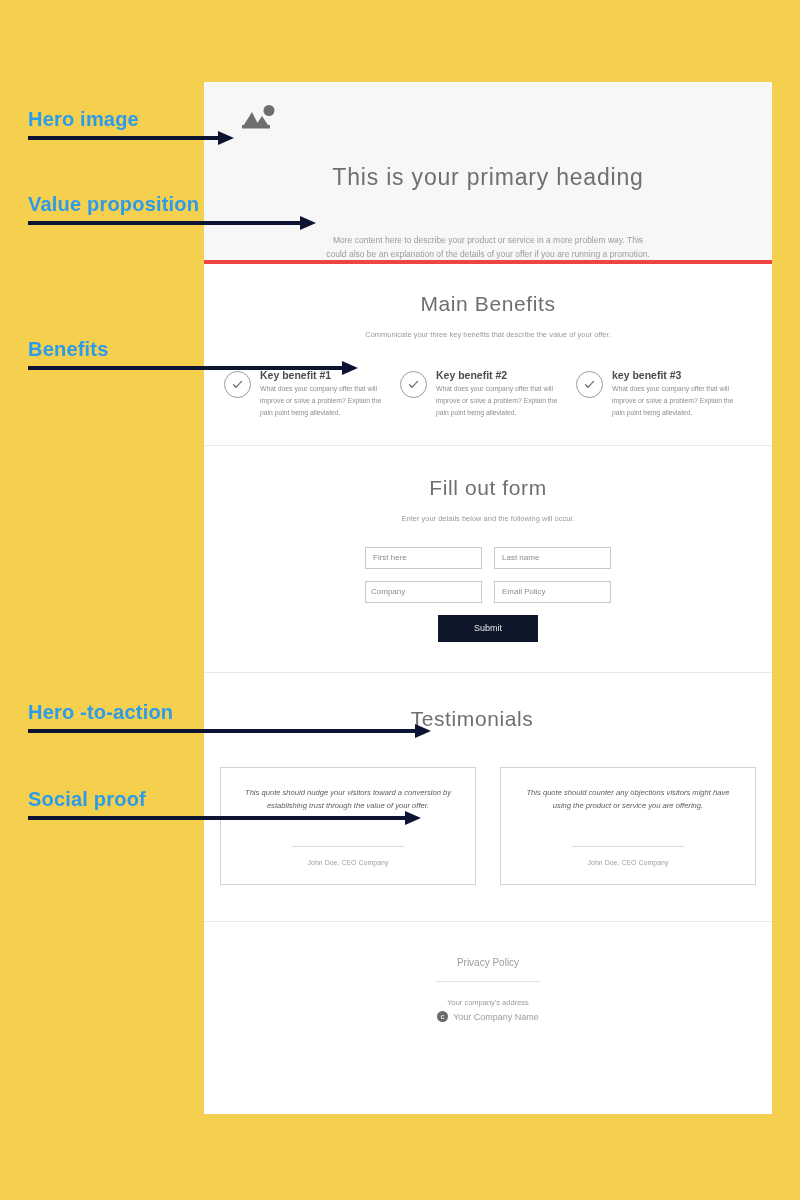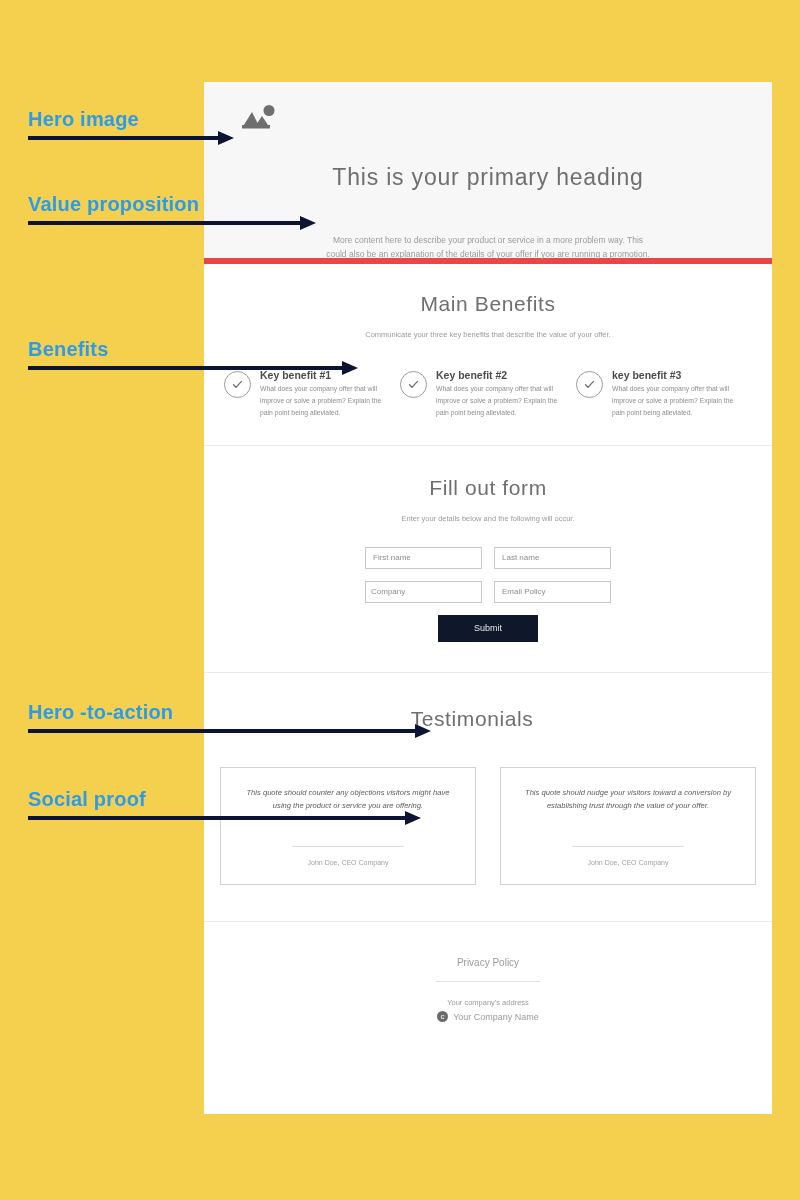--- a/index.html
+++ b/index.html
@@ -61,21 +61,21 @@
     left: 204px;
     top: 82px;
     width: 568px;
     height: 1032px;
     background: #ffffff;
     z-index: 10;
   }
 
   .hero {
     background: #f7f7f7;
-    border-bottom: 6px solid #ef4444;
+    border-bottom: 4px solid #ef4444;
     padding: 22px 0 26px 0;
     height: 182px;
     box-sizing: border-box;
   }
   .hero-icon {
     margin-left: 36px;
   }
   .hero-heading {
     text-align: center;
     font-size: 23px;
@@ -371,43 +371,43 @@
       </div>
 
     </div>
   </div>
 
   <div class="section form-section">
     <h2 class="section-title">Fill out form</h2>
     <p class="section-sub">Enter your details below and the following will occur.</p>
     <div class="form-fields">
       <div class="field-row">
-        <span class="field">First name</span>
+        <span class="field">First here</span>
         <span class="field">Last name</span>
       </div>
       <div class="field-row">
         <span class="field tight">Company</span>
         <span class="field">Email Policy</span>
       </div>
       <div class="submit-wrap">
         <button class="submit-btn">Submit</button>
       </div>
     </div>
   </div>
 
   <div class="section testimonials">
     <h2 class="section-title">Testimonials</h2>
     <div class="testimonial-row">
       <div class="tcard">
-        <p class="tquote">This quote should counter any objections visitors might have using the product or service you are offering.</p>
+        <p class="tquote">This quote should nudge your visitors toward a conversion by establishing trust through the value of your offer.</p>
         <span class="tdivider"></span>
         <p class="tauthor">John Doe, CEO Company</p>
       </div>
       <div class="tcard">
-        <p class="tquote">This quote should nudge your visitors toward a conversion by establishing trust through the value of your offer.</p>
+        <p class="tquote">This quote should counter any objections visitors might have using the product or service you are offering.</p>
         <span class="tdivider"></span>
         <p class="tauthor">John Doe, CEO Company</p>
       </div>
     </div>
   </div>
 
   <div class="footer">
     <a class="privacy" href="#">Privacy Policy</a>
     <div class="footer-divider"></div>
     <div class="footer-address">Your company's address</div>

